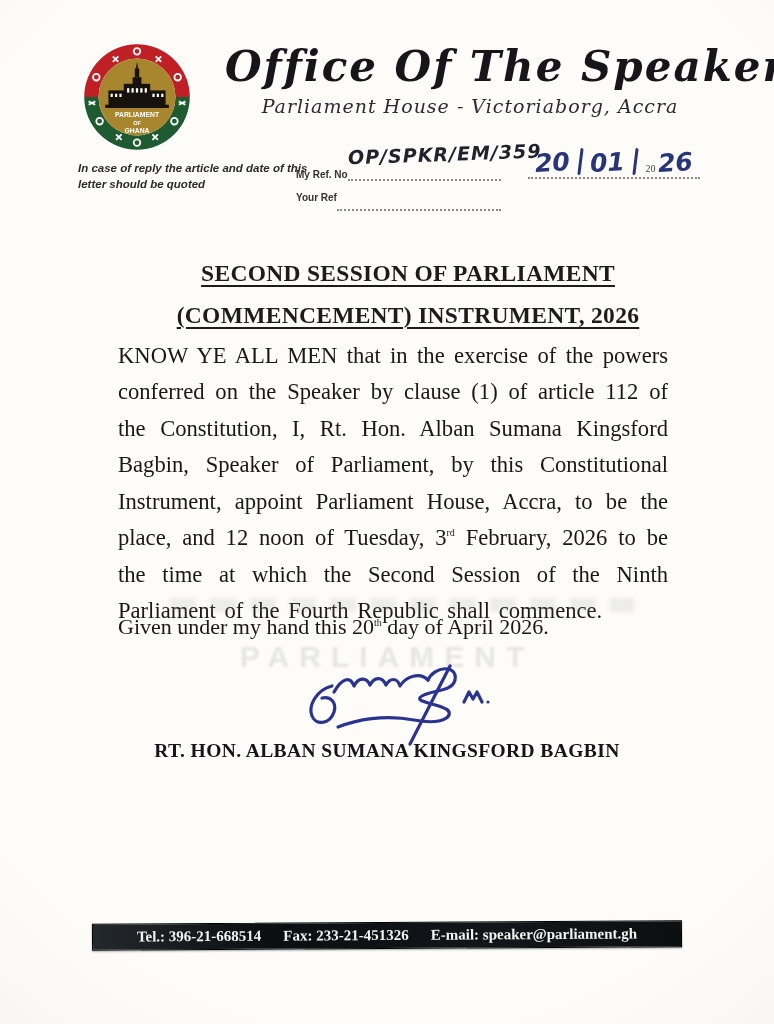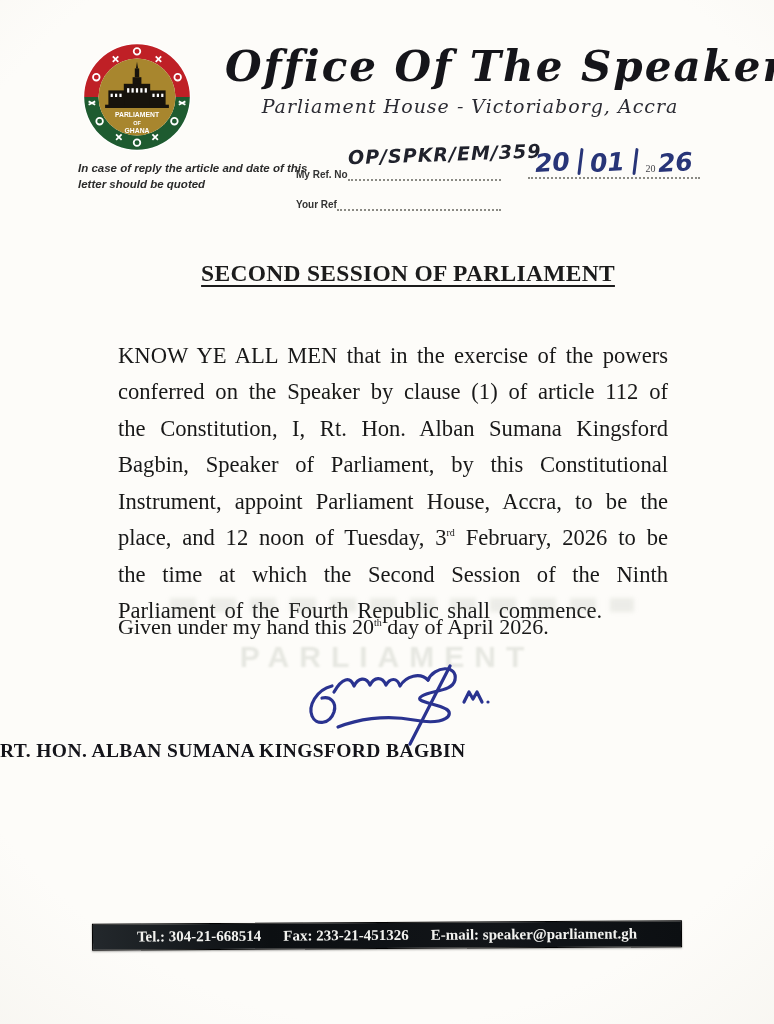--- a/index.html
+++ b/index.html
@@ -52,21 +52,21 @@
     position:absolute; left:0; right:0; top:640px; text-align:center;
     font-family:"Liberation Sans", sans-serif; font-weight:bold; font-size:30px; letter-spacing:10px;
     color:rgba(150,160,140,0.22); filter:blur(1px); user-select:none;
   }
   .watermark-minor {
     position:absolute; left:170px; right:140px; top:598px; height:14px;
     background:repeating-linear-gradient(90deg, rgba(150,160,145,0.16) 0 26px, transparent 26px 40px);
     filter:blur(2px);
   }
   .signature { position:absolute; left:298px; top:648px; width:215px; height:98px; }
-  .signatory { position:absolute; left:0; right:0; top:736px; font-weight:bold; font-size:19.5px; line-height:1.55; letter-spacing:0.4px; color:#14141a; }
+  .signatory { position:absolute; left:0; right:0; top:736px; text-align:center; font-weight:bold; font-size:19.5px; line-height:1.55; letter-spacing:0.4px; color:#14141a; }
   
   .footer-bar {
     position:absolute; left:92px; top:922px; width:590px; height:27px;
     background:linear-gradient(90deg, #23282c, #0c0f12 30%, #121519 70%, #0c0f12);
     border:1px solid #000; display:flex; align-items:center; justify-content:center; gap:22px;
     color:#f2f2ef; font-size:15px; font-weight:bold; transform:rotate(-0.35deg);
     box-shadow:0 1px 2px rgba(0,0,0,0.35);
   }
   .footer-item { white-space:nowrap; }
 </style>
@@ -131,39 +131,40 @@
     <div class="masthead-title">Office Of The Speaker</div>
     <div class="masthead-sub">Parliament House - Victoriaborg, Accra</div>
   </div>
 
   <div class="refs">
     <div class="ref-row">
       <span class="ref-label">My Ref. No</span>
       <span class="ref-dots"></span>
       <span class="hand myref-value">OP/SPKR/EM/359</span>
     </div>
-    <div class="ref-row" style="margin-top:4px;">
+    <div class="ref-row" style="margin-top:4px;align-items:center;">
       <span class="ref-label">Your Ref</span>
       <span class="ref-dots"></span>
     </div>
   </div>
 
   <div class="date-box">
     <div class="date-line">
       <span class="hand date-digit">20</span>
       <span class="date-sep"></span>
       <span class="hand date-digit">01</span>
       <span class="date-sep"></span>
       <span class="date-century">20</span>
       <span class="hand date-digit">26</span>
     </div>
   </div>
 
   <div class="doc-title">
     <div><span class="u">SECOND SESSION OF PARLIAMENT</span></div>
+    <div><span class="u">(COMMENCEMENT) INSTRUMENT, 2026</span></div>
   </div>
 
   <p class="body-par"><span>KNOW YE ALL MEN that in the exercise of the powers conferred on the Speaker by clause (1) of article 112 of the Constitution, I, Rt. Hon. Alban Sumana Kingsford Bagbin, Speaker of Parliament, by this Constitutional Instrument, appoint Parliament House, Accra, to be the place, and 12 noon of Tuesday, 3</span><sup>rd</sup><span> February, 2026 to be the time at which the Second Session of the Ninth Parliament of the Fourth Republic shall commence.</span></p>
 
   <p class="given-line"><span>Given under my hand this 20</span><sup>th</sup><span> day of April 2026.</span></p>
 
   <div class="watermark-minor"></div>
   <div class="watermark">PARLIAMENT</div>
 
   <svg class="signature" viewBox="0 0 215 98">
@@ -175,18 +176,18 @@
       <path d="M166,54 l5,-10 l4,7 l4,-7 l5,10"></path>
       <circle cx="190" cy="54" r="1.6" fill="#2a3390" stroke="none"></circle>
     </g>
   </svg>
 
   <div class="signatory">
     <div>RT. HON. ALBAN SUMANA KINGSFORD BAGBIN</div>
   </div>
 
   <div class="footer-bar">
-    <span class="footer-item">Tel.: 304-21-668514</span>
+    <span class="footer-item">Tel.: 396-21-668514</span>
     <span class="footer-item">Fax: 233-21-451326</span>
     <span class="footer-item">E-mail: speaker@parliament.gh</span>
   </div>
 
 </div>
 
 </body></html>

